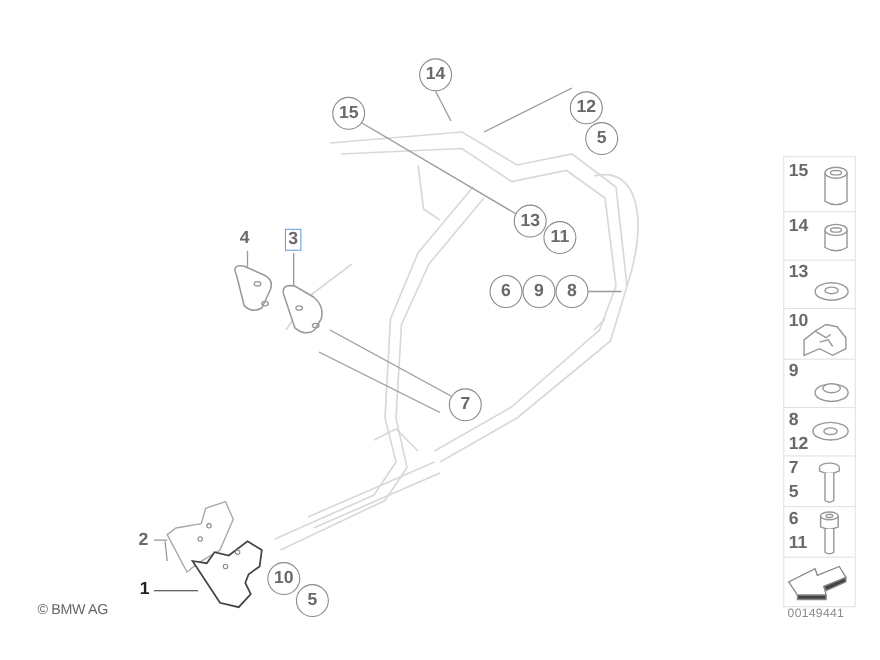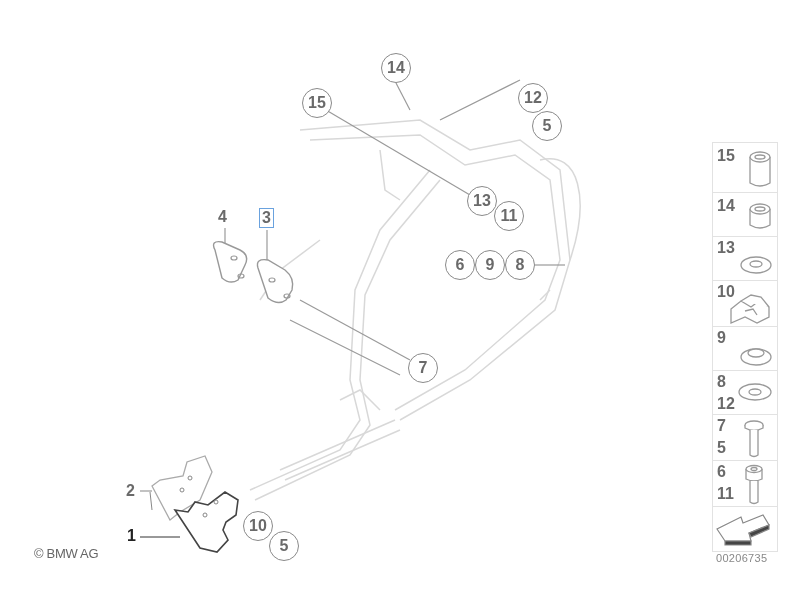--- a/index.html
+++ b/index.html
@@ -183,13 +183,13 @@
   <div class="leg-cell" style="height:46px;">
     <svg class="leg-icon" style="top:6px;right:6px;" width="56" height="34">
         <g stroke="#888" stroke-width="1.2">
           <path d="M2 16 L10 28 L36 28 L34 20 L54 12 L48 2 L28 10 L26 4 Z" fill="#fff"></path>
           <path d="M10 28 L36 28 L36 32 L10 32 Z" fill="#444"></path>
           <path d="M34 20 L54 12 L54 16 L36 24 Z" fill="#444"></path>
         </g>
       </svg>
   </div>
 </div>
-<div id="diagram-id">00206735</div>
+<div id="diagram-id">00149441</div>
 
 </body></html>

